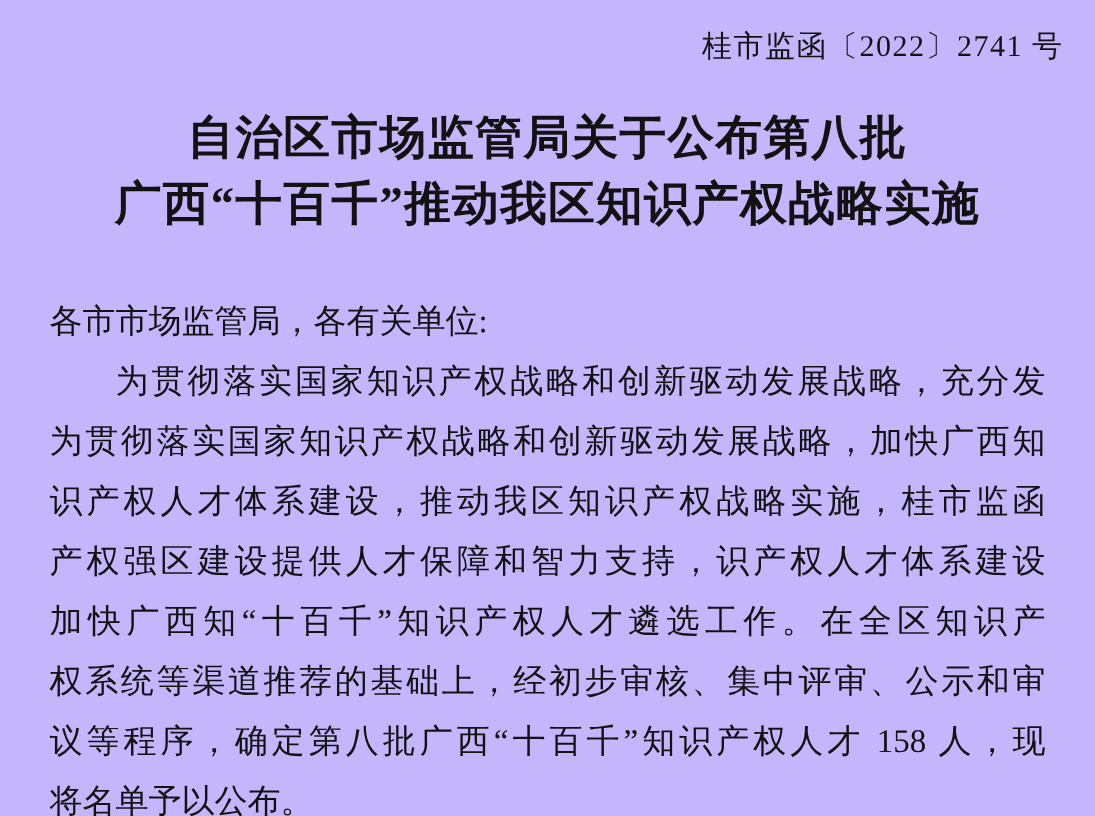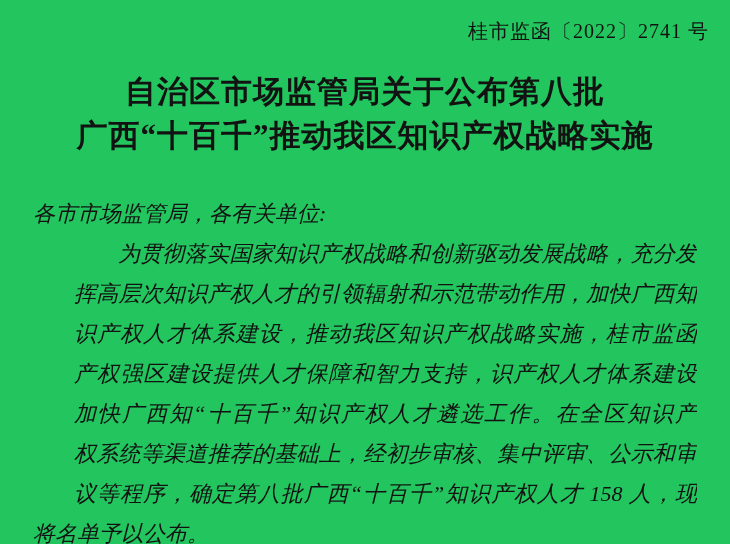--- a/index.html
+++ b/index.html
@@ -4,21 +4,21 @@
 <style>
   html, body {
     margin: 0;
     padding: 0;
     background: #ffffff;
   }
   .page {
     position: relative;
     width: 730px;
     height: 544px;
-    background: #22c55e;
+    background: #c4b5fd;
     color: #121212;
     font-family: "Liberation Serif", "DejaVu Serif", serif;
     box-sizing: border-box;
     padding: 16px 33px 0 33px;
     overflow: hidden;
   }
   .doc-number {
     text-align: right;
     font-size: 20px;
     line-height: 30px;
@@ -41,49 +41,47 @@
   }
   .doc-body {
     margin-top: 36px;
     font-size: 22px;
   }
   .line {
     height: 40px;
     line-height: 40px;
     white-space: nowrap;
     overflow: hidden;
-    font-style: italic;
   }
   .just {
     white-space: normal;
     text-align: justify;
     text-align-last: justify;
     text-justify: inter-character;
-    margin-left: 41px;
   }
   .indent {
     text-indent: 44px;
   }
 </style>
 </head>
 <body>
 
 <div class="page">
 
   <div class="doc-number">桂市监函〔2022〕2741 号</div>
 
   <h1 class="doc-title">
     <span class="title-line">自治区市场监管局关于公布第八批</span>
     <span class="title-line">广西“十百千”推动我区知识产权战略实施</span>
   </h1>
 
   <div class="doc-body">
     <div class="line">各市市场监管局，各有关单位:</div>
     <div class="line just indent">为贯彻落实国家知识产权战略和创新驱动发展战略，充分发</div>
-    <div class="line just">挥高层次知识产权人才的引领辐射和示范带动作用，加快广西知</div>
+    <div class="line just">为贯彻落实国家知识产权战略和创新驱动发展战略，加快广西知</div>
     <div class="line just">识产权人才体系建设，推动我区知识产权战略实施，桂市监函</div>
     <div class="line just">产权强区建设提供人才保障和智力支持，识产权人才体系建设</div>
     <div class="line just">加快广西知“十百千”知识产权人才遴选工作。在全区知识产</div>
     <div class="line just">权系统等渠道推荐的基础上，经初步审核、集中评审、公示和审</div>
     <div class="line just">议等程序，确定第八批广西“十百千”知识产权人才 158 人，现</div>
     <div class="line">将名单予以公布。</div>
   </div>
 
 </div>
 

